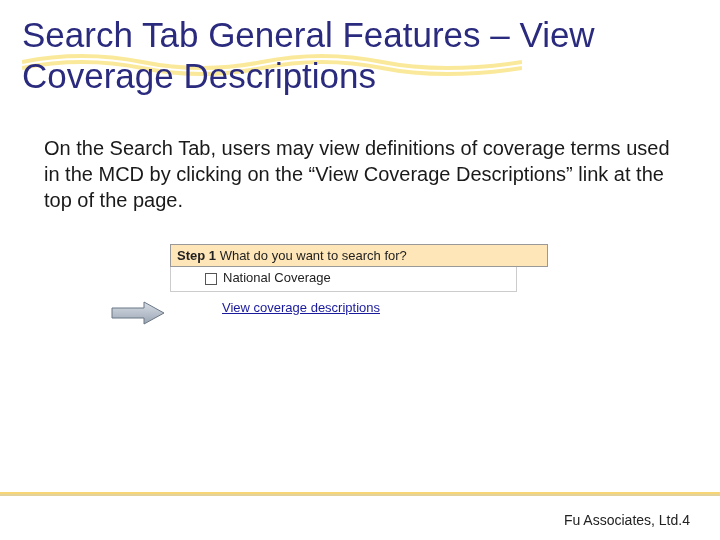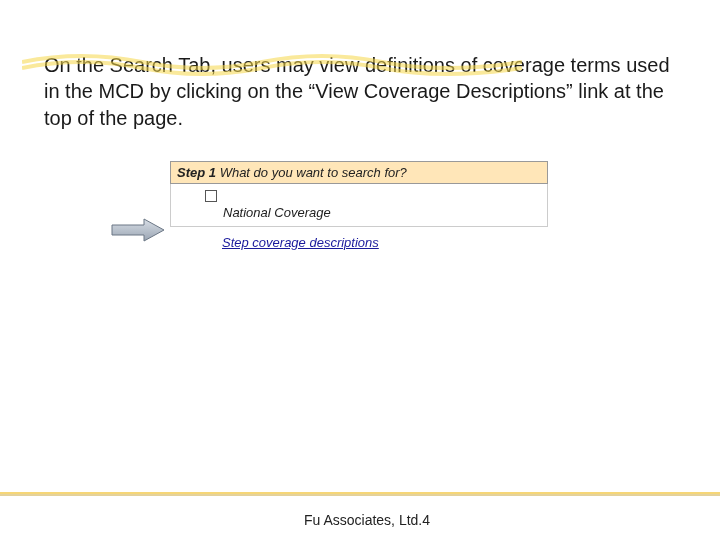--- a/index.html
+++ b/index.html
@@ -37,37 +37,36 @@
     padding: 28px 40px 0 44px;
     font-size: 20px;
     line-height: 1.32;
     color: #1a1a1a;
     font-family: Verdana, Arial, sans-serif;
   }
   .screenshot-group {
     margin: 30px auto 8px auto;
     width: 380px;
     position: relative;
-    font-style: italic;
   }
   .step-bar {
     width: 378px;
     background: #ffe6b8;
     border: 1px solid #999;
     padding: 3px 6px;
     font-size: 13px;
     font-family: Verdana, Arial, sans-serif;
     color: #222;
   }
   .step-bar b { font-weight: bold; }
   .nc-row {
-    width: 378px;
+    width: 347px;
     border: 1px solid #ccc;
     border-top: none;
-    padding: 21px 6px 6px 52px;
+    padding: 3px 6px 6px 52px;
     font-size: 13px;
     font-family: Verdana, Arial, sans-serif;
     color: #222;
     background: #fff;
     position: relative;
   }
   .checkbox {
     position: absolute;
     left: 34px;
     top: 6px;
@@ -99,52 +98,53 @@
     bottom: 44px;
     height: 4px;
   }
   .footer {
     position: absolute;
     left: 0;
     right: 0;
     bottom: 0;
     height: 40px;
     display: flex;
-    justify-content: center;
+    justify-content: flex-end;
     align-items: center;
     padding: 0 30px 0 44px;
     font-size: 14px;
     font-family: Verdana, Arial, sans-serif;
     color: #222;
   }
 </style>
 </head>
 <body>
 
 <div class="title-area">
   <svg class="title-decoration" viewBox="0 0 500 28" preserveAspectRatio="none">
     <path d="M0 14 Q 60 2 120 14 T 240 14 T 360 14 T 500 14" stroke="#f6d84a" stroke-width="4" fill="none"></path>
     <path d="M0 20 Q 60 8 120 20 T 240 20 T 360 20 T 500 20" stroke="#f6d84a" stroke-width="4" fill="none"></path>
   </svg>
+  <h1 class="title-text">Search Tab General Features – View Coverage Descriptions</h1>
 </div>
 
 <p class="body-text">On the Search Tab, users may view definitions of coverage terms used in the MCD by clicking on the “View Coverage Descriptions” link at the top of the page.</p>
 
 <div class="screenshot-group">
   <div class="step-bar">
     <b>Step 1</b>
     <span> </span>
     <span>What do you want to search for?</span>
   </div>
   <div class="nc-row">
     <span class="checkbox"></span>
     <span>National Coverage</span>
   </div>
   <div class="link-row">
-    <a>Step coverage descriptions</a>
+    <a>View coverage descriptions</a>
   </div>
   <div class="arrow-wrap">
     <svg width="56" height="28" viewBox="0 0 56 28">
       <defs>
         <linearGradient id="ag" x1="0" y1="0" x2="0" y2="1">
           <stop offset="0" stop-color="#d8dee6"></stop>
           <stop offset="1" stop-color="#9aa5b3"></stop>
         </linearGradient>
       </defs>
       <polygon points="2,9 34,9 34,3 54,14 34,25 34,19 2,19" fill="url(#ag)" stroke="#6b7785" stroke-width="1"></polygon>

